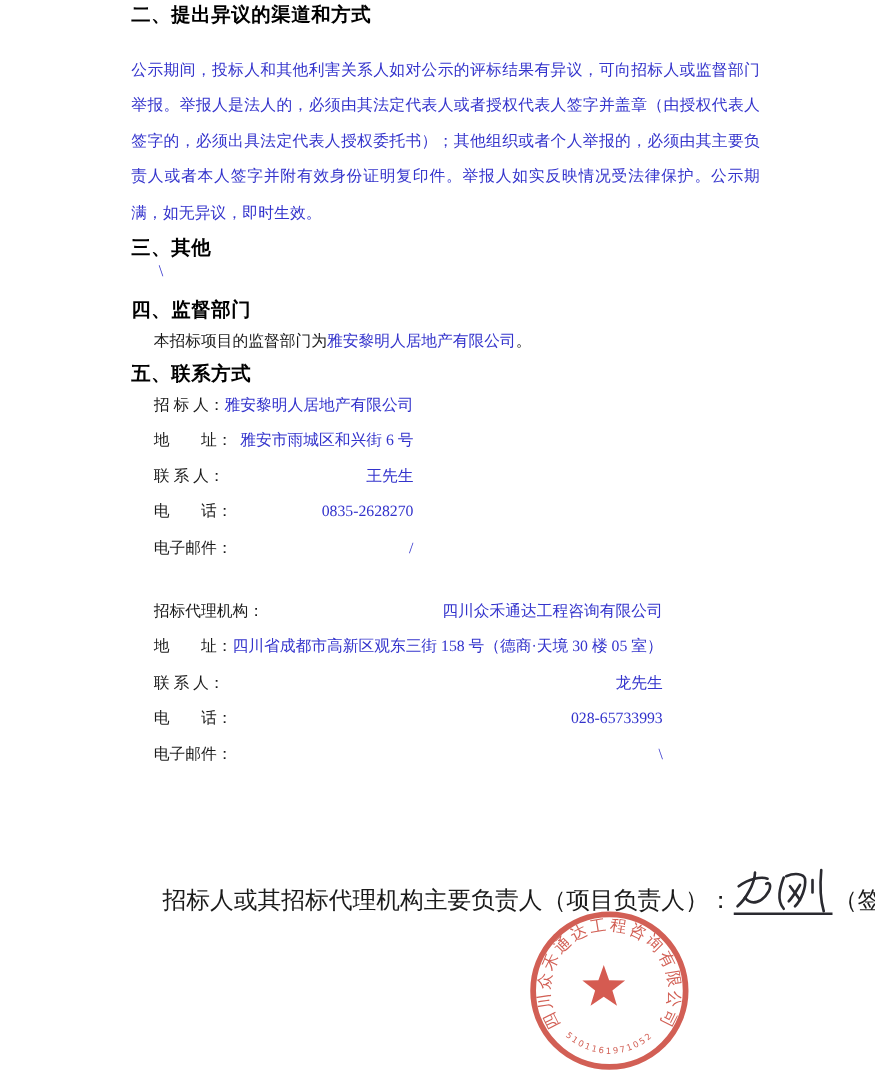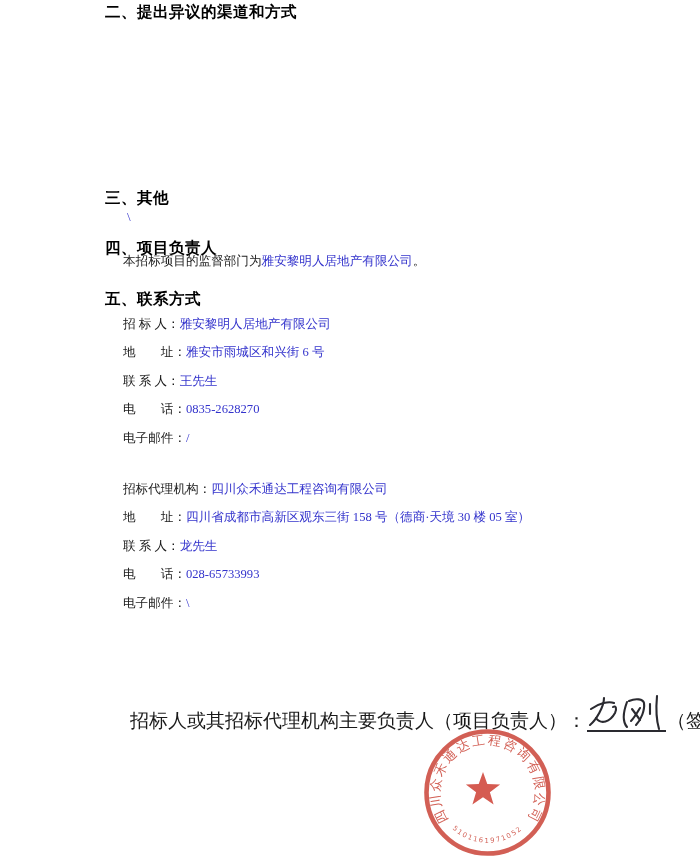--- a/index.html
+++ b/index.html
@@ -15,21 +15,21 @@
   .para{
     position:absolute;left:105px;top:42px;width:503px;
     font-size:12.6px;line-height:28.4px;text-align:justify;
     color:#3333cc;letter-spacing:.1px;
   }
   .slash-item{position:absolute;left:127px;top:209px;font-size:13px;color:#3333cc;}
   .inline-line{position:absolute;font-size:12.6px;line-height:16px;white-space:nowrap;}
   .blue{color:#3333cc;}
   .black{color:#1a1a1a;}
   .contact-block{position:absolute;left:123px;}
-  .row{display:flex;line-height:16px;height:16px;margin-bottom:12.4px;font-size:12.6px;white-space:pre;}
+  .row{display:flex;line-height:16px;height:16px;margin-bottom:12.4px;font-size:12.6px;white-space:pre;justify-content:space-between;}
   .row .label{color:#1a1a1a;}
   .row .value{color:#3333cc;}
   .sign-row{
     position:absolute;display:flex;align-items:flex-end;
     font-size:19px;line-height:19px;white-space:pre;color:#1a1a1a;
   }
   .sig-box{
     display:inline-block;width:79px;height:36px;position:relative;
     border-bottom:2px solid #2a2a30;margin:0 1px -2px 1px;
   }
@@ -40,26 +40,27 @@
   }
   .stamp{position:absolute;left:421px;top:726px;width:133px;height:133px;opacity:.88;}
 </style>
 </head>
 <body>
 
 <div class="doc">
 
   <div class="heading" style="top:2px">二、提出异议的渠道和方式</div>
 
+  <div class="para">公示期间，投标人和其他利害关系人如对公示的评标结果有异议，可向招标人或监督部门举报。举报人是法人的，必须由其法定代表人或者授权代表人签字并盖章（由授权代表人签字的，必须出具法定代表人授权委托书）；其他组织或者个人举报的，必须由其主要负责人或者本人签字并附有效身份证明复印件。举报人如实反映情况受法律保护。公示期满，如无异议，即时生效。</div>
 
   <div class="heading" style="top:188px">三、其他</div>
   <div class="slash-item">\</div>
 
-  <div class="heading" style="top:238px">四、项目负责人</div>
-  <div class="inline-line" style="left:123px;top:253px">
+  <div class="heading" style="top:238px">四、监督部门</div>
+  <div class="inline-line" style="left:123px;top:265px">
     <span class="black">本招标项目的监督部门为</span><span class="blue">雅安黎明人居地产有限公司</span><span class="black">。</span>
   </div>
 
   <div class="heading" style="top:289px">五、联系方式</div>
 
   <div class="contact-block" style="top:316px">
     <div class="row">
       <span class="label">招 标 人：</span><span class="value">雅安黎明人居地产有限公司</span>
     </div>
     <div class="row">

